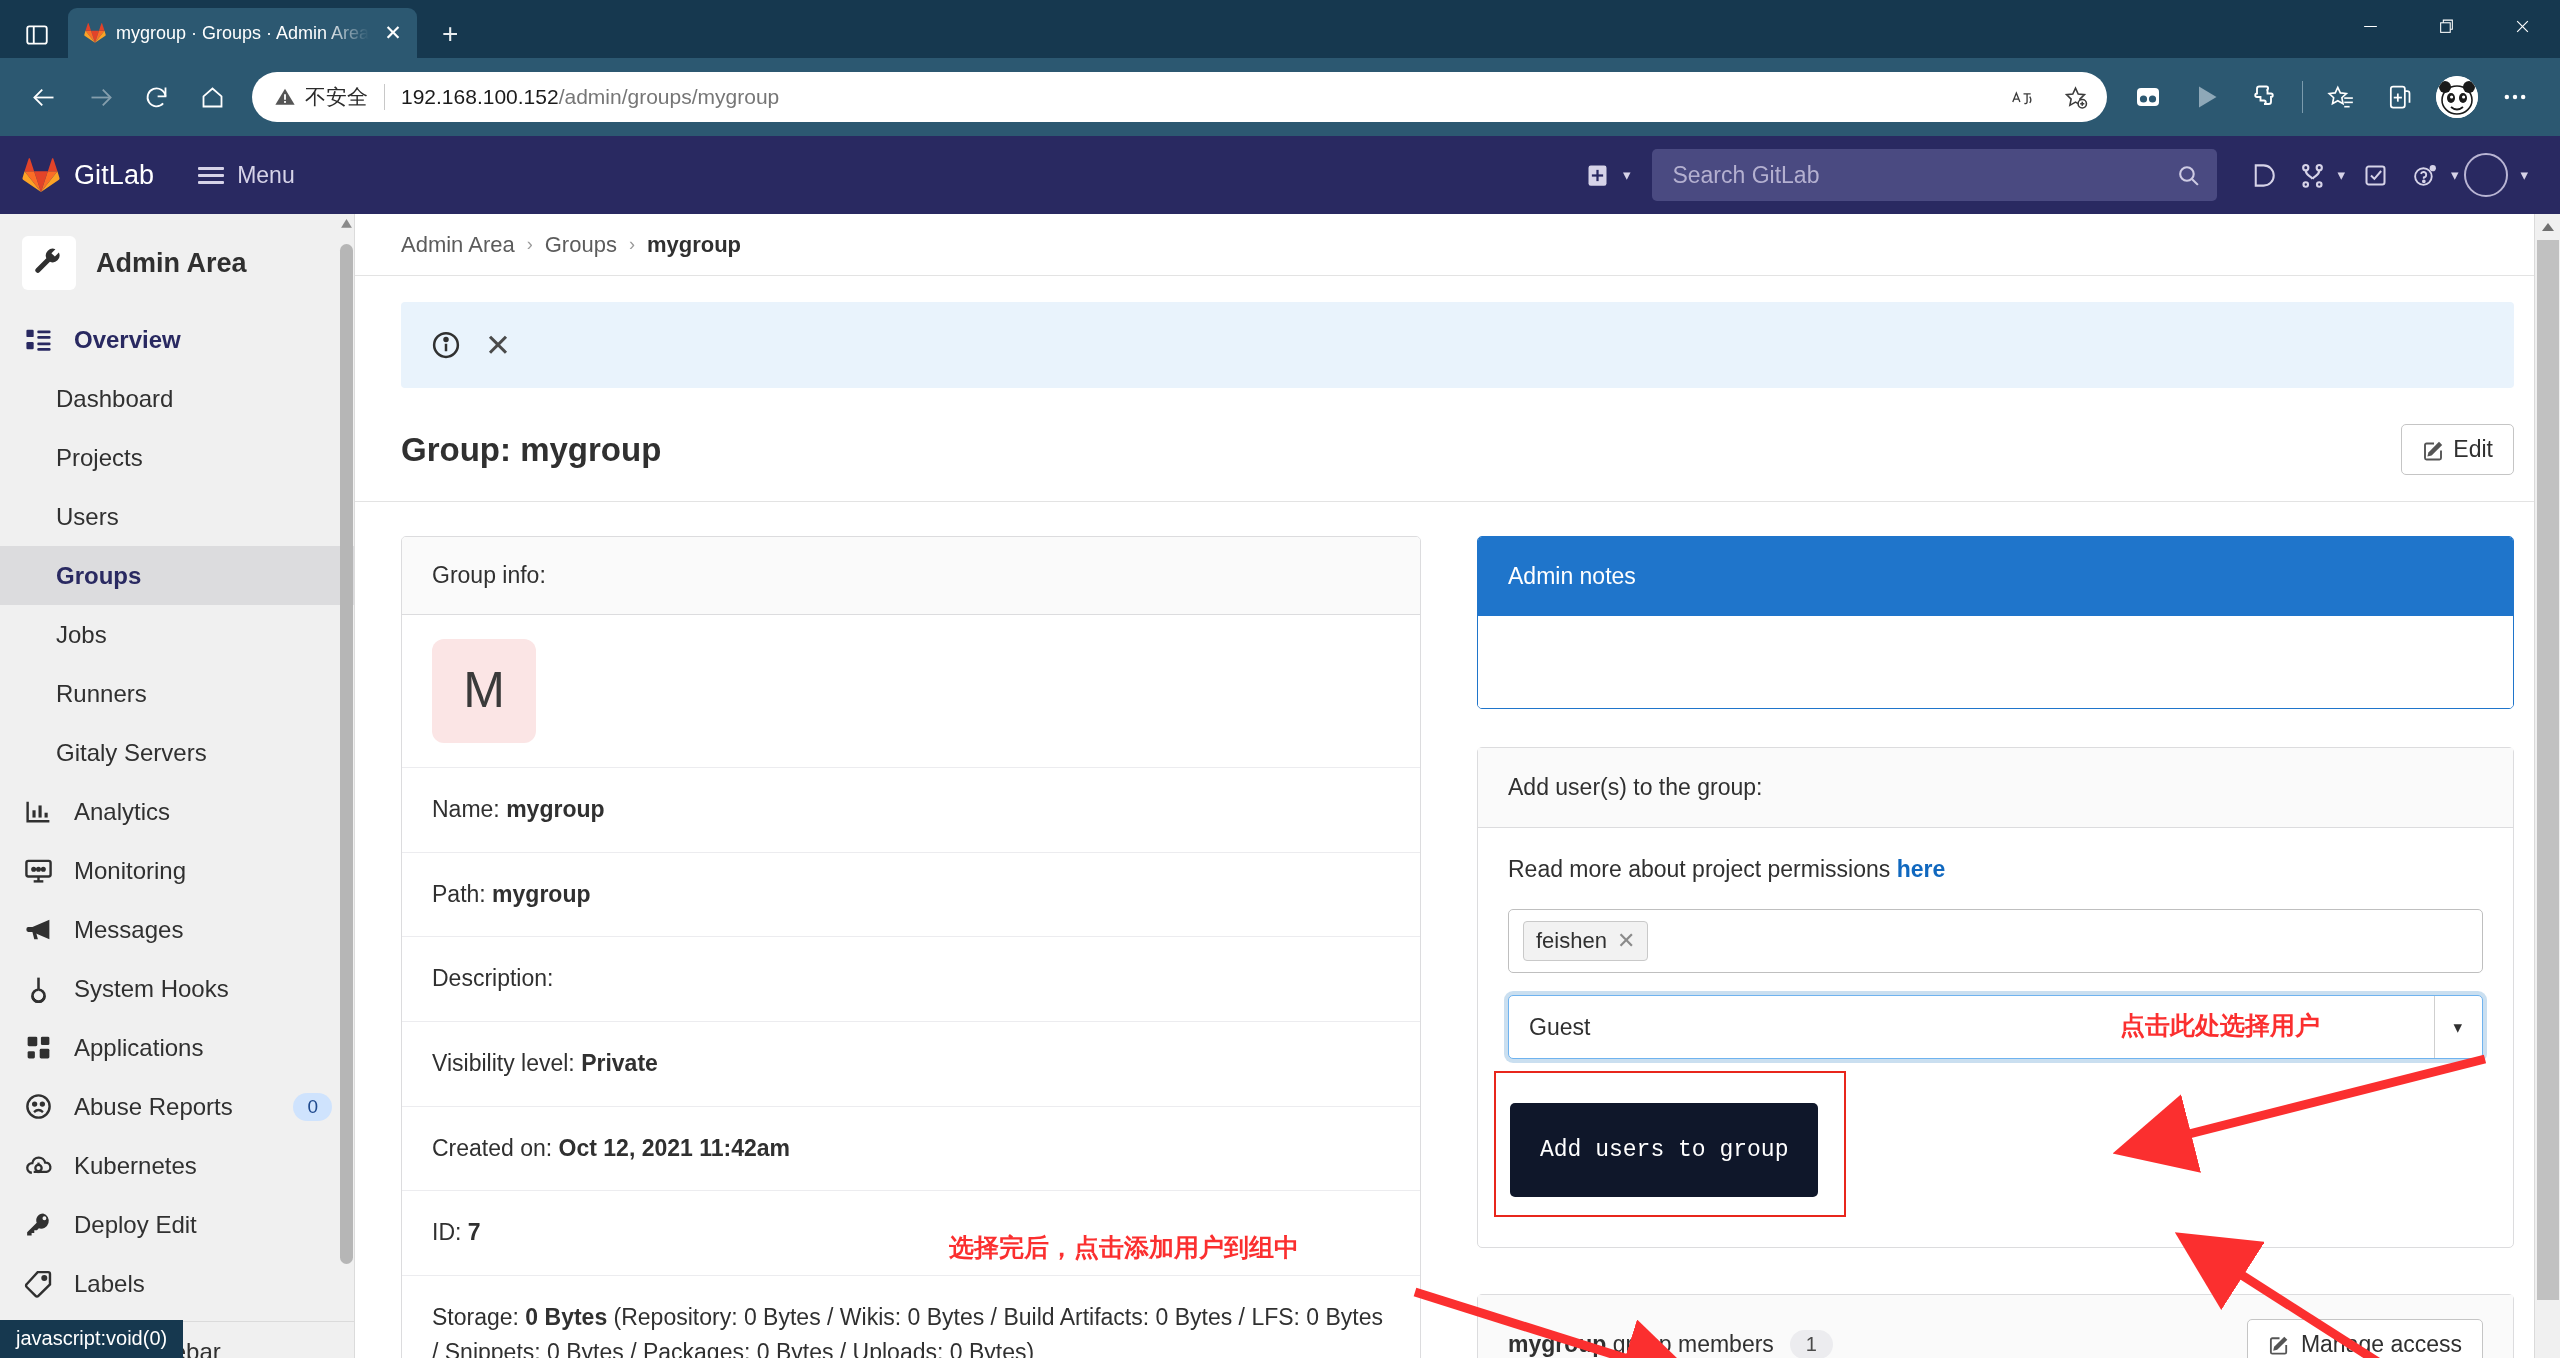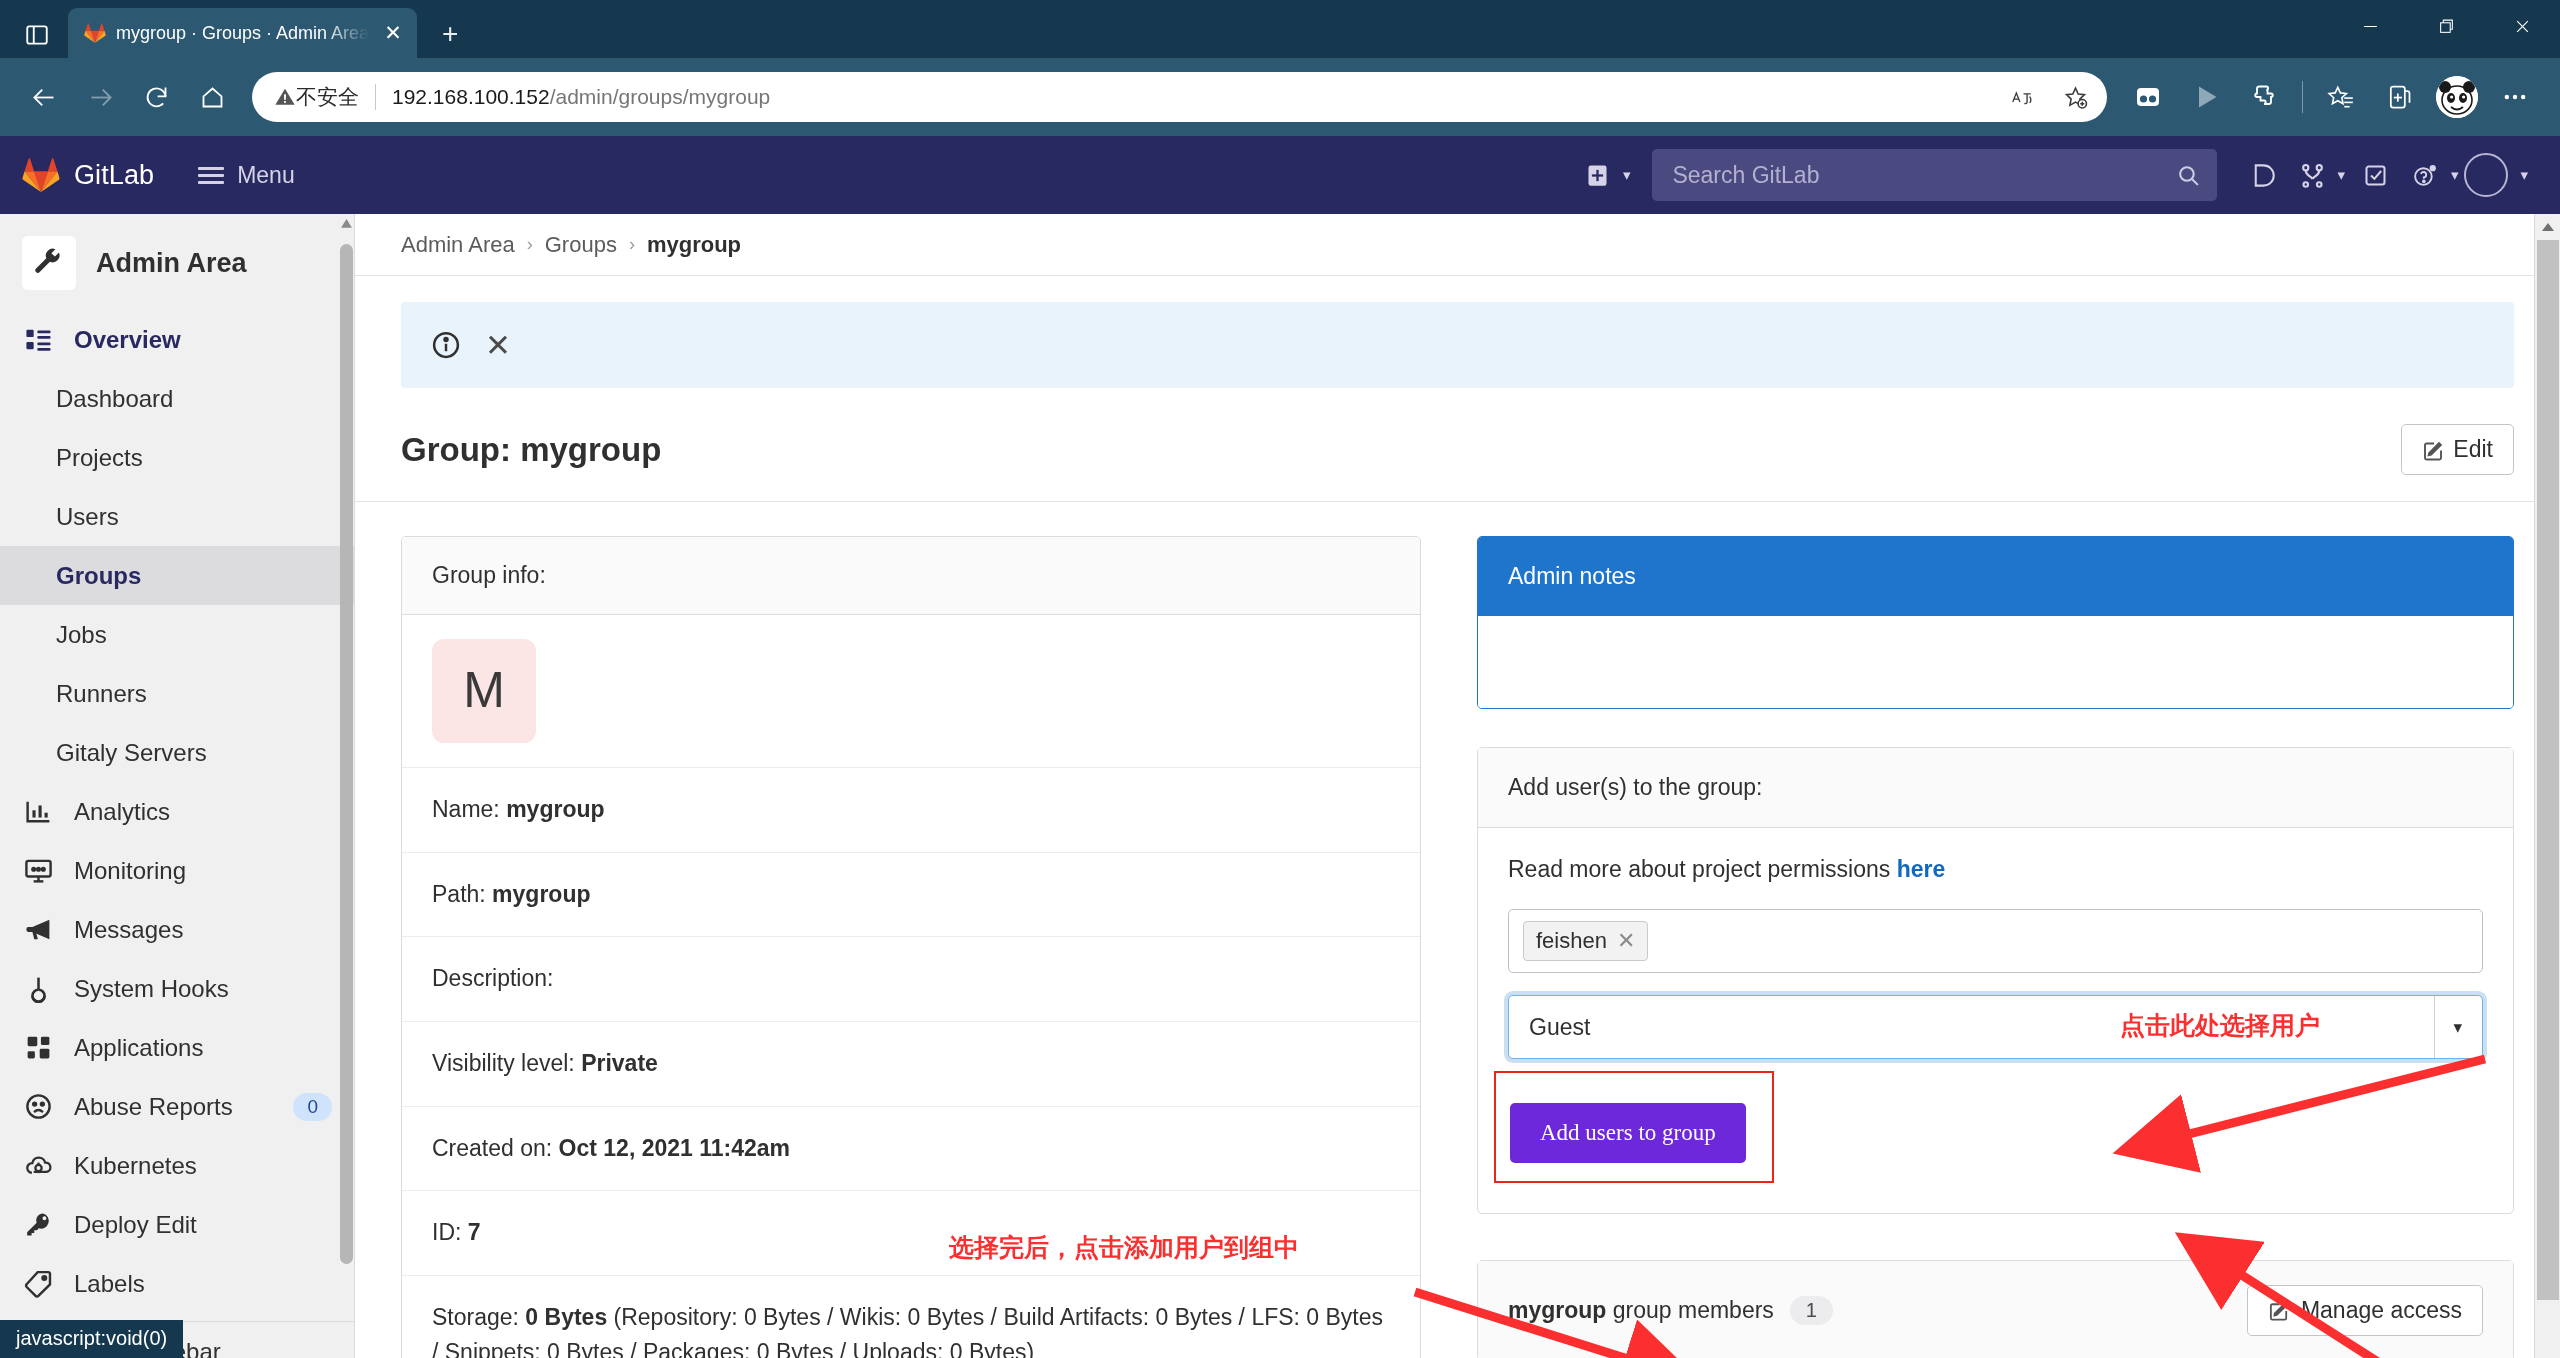--- a/index.html
+++ b/index.html
@@ -61,21 +61,21 @@
     width: 52px; height: 52px; display: flex; align-items: center; justify-content: center;
     border-radius: 6px; color: #fff; cursor: pointer; flex: none;
   }
   .nav-ico svg { width: 27px; height: 27px; }
   .nav-ico.disabled { opacity: 0.42; }
 
   .urlbar {
     flex: 1; height: 50px; background: #fff; border-radius: 25px; margin: 0 10px;
     display: flex; align-items: center; padding: 0 8px 0 22px; gap: 0; min-width: 0;
   }
-  .insecure { display: flex; align-items: center; gap: 0; flex: none; }
+  .insecure { display: flex; align-items: center; gap: 9px; flex: none; }
   .insecure svg { width: 22px; height: 22px; }
   .insecure-txt { font-size: 21px; color: #2b2b2b; }
   .url-sep { width: 1px; height: 26px; background: #c8c8c8; margin: 0 16px; flex: none; }
   .url-text { font-size: 21px; color: #1b1b1b; white-space: nowrap; flex: 1; }
   .url-text .dim { color: #767676; }
   .url-right { display: flex; align-items: center; gap: 4px; flex: none; }
   .url-ico {
     width: 48px; height: 44px; display: flex; align-items: center; justify-content: center;
     border-radius: 5px; cursor: pointer; color: #3b3b3b;
   }
@@ -267,22 +267,22 @@
     margin-top: 22px; height: 64px; border: 1px solid #6fb3ef; border-radius: 5px;
     box-shadow: 0 0 0 4px rgba(66,139,202,.28);
     display: flex; align-items: center; padding: 4px 20px; background: #fff;
     font-size: 23px; color: #303030; cursor: pointer; position: relative;
   }
   .role-select .rs-caret {
     margin-left: auto; border-left: 1px solid #cfcfcf; padding-left: 18px;
     height: 62px; display: flex; align-items: center; color: #303030; font-size: 17px;
   }
   .btn-primary {
-    margin-top: 30px; background: #6d28d9; color: #fff; border: 0; border-radius: 5px;
-    padding: 17px 30px; font-size: 23px; cursor: pointer; font-family: Liberation Serif, serif;
+    margin-top: 30px; background: #0f172a; color: #fff; border: 0; border-radius: 5px;
+    padding: 34px 30px; font-size: 23px; cursor: pointer; font-family: Liberation Mono, monospace;
   }
   .redbox {
     display: inline-block; border: 2px solid #e8261c; padding: 0px 26px 18px 14px;
     margin-top: 12px; margin-left: -14px;
   }
 
   .members-card { margin-top: 46px; border: 1px solid #dcdcde; border-radius: 5px; }
   .members-head {
     background: #fafafa; padding: 24px 30px; display: flex; align-items: center; gap: 16px;
   }

